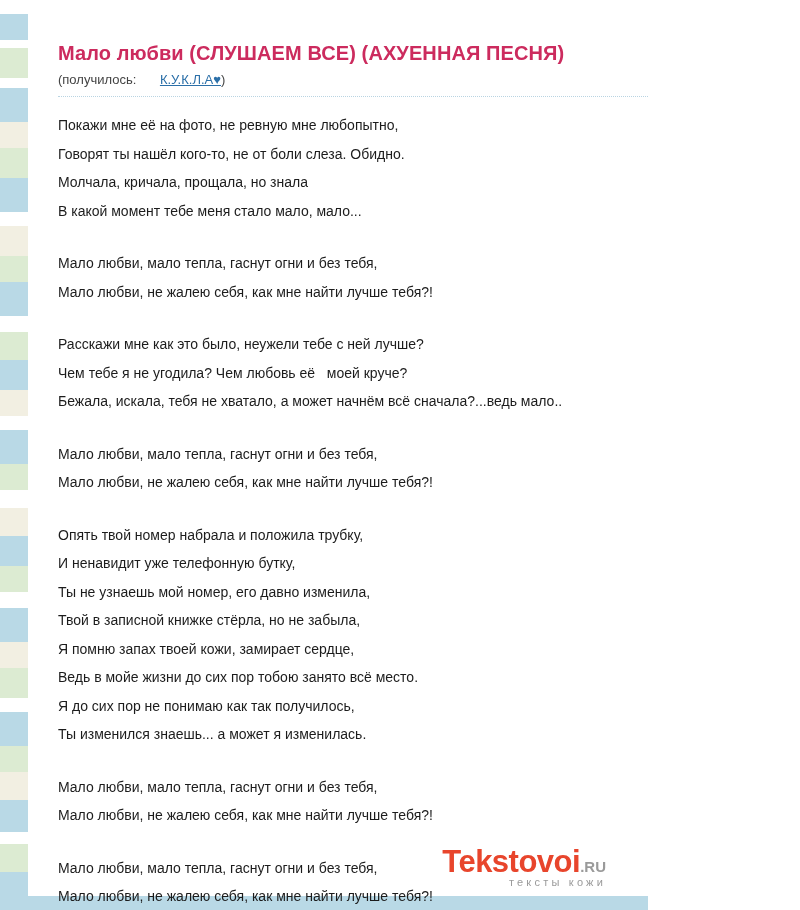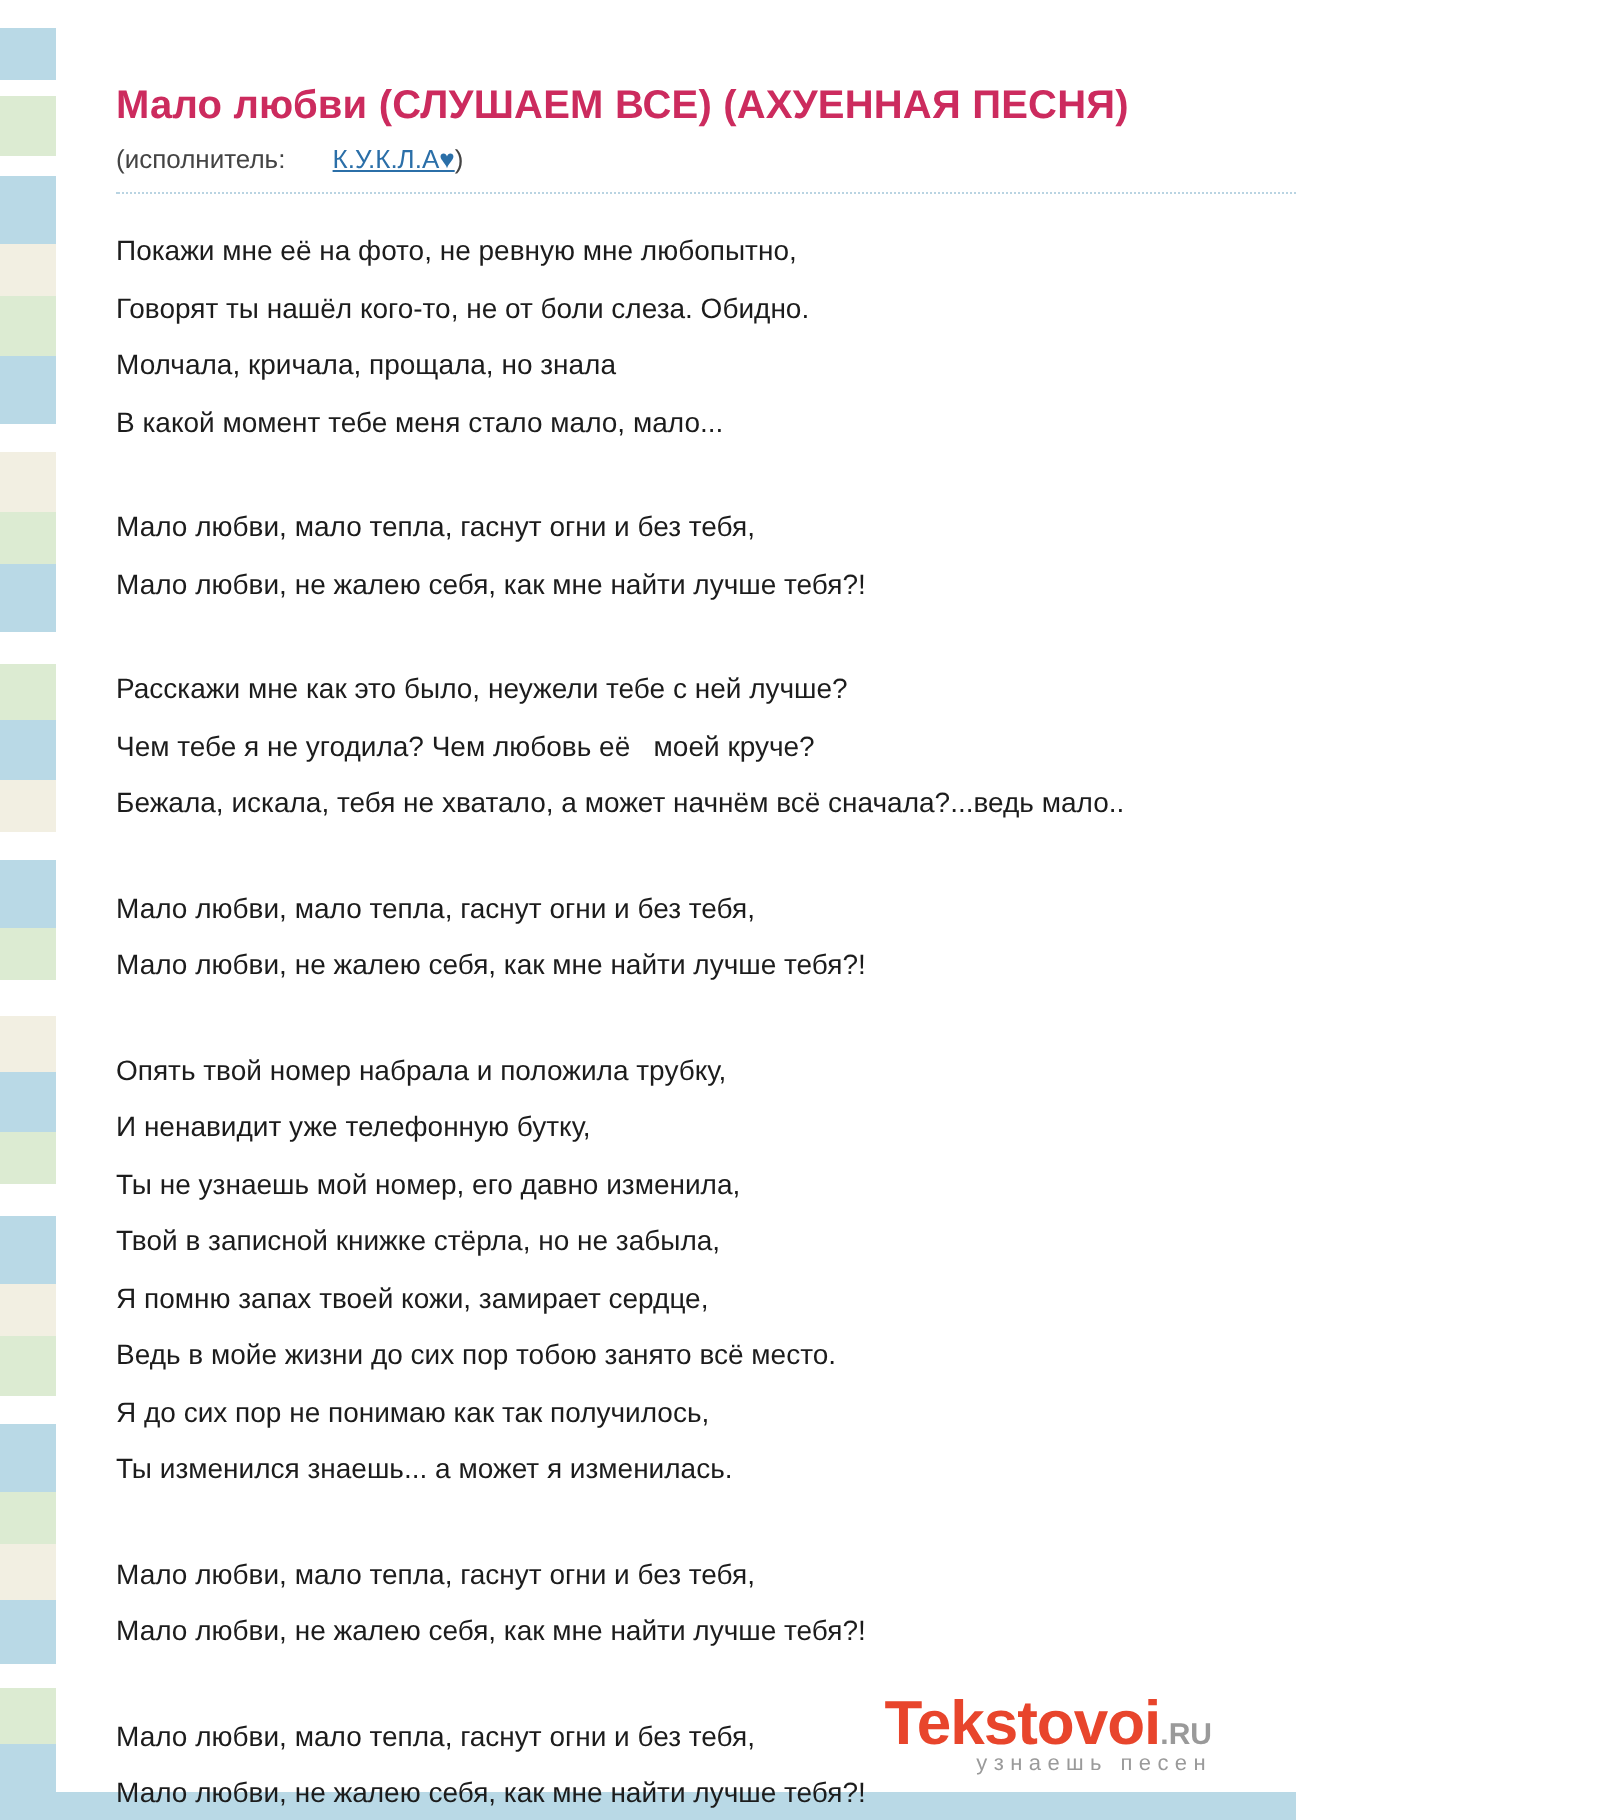--- a/index.html
+++ b/index.html
@@ -152,27 +152,27 @@
       <div class="stripe" style="top: 832px; height: 12px; background: rgb(255, 255, 255);"></div>
       <div class="stripe" style="top: 844px; height: 28px; background: rgb(220, 235, 210);"></div>
       <div class="stripe" style="top: 872px; height: 38px; background: rgb(185, 217, 230);"></div>
     </div>
 
   <div class="sheet">
 
     <h1 class="song-title">Мало любви (СЛУШАЕМ ВСЕ) (АХУЕННАЯ ПЕСНЯ)</h1>
 
     <div class="artist-line">
-      <span>(исполнитель: </span><a class="artist-link">К.У.К.Л.А♥</a><span>)</span>
+      <span>(получилось: </span><a class="artist-link">К.У.К.Л.А♥</a><span>)</span>
     </div>
 
     <div class="lyrics" id="lyrics-body"><p class="stanza"><span class="line">Покажи мне её на фото, не ревную мне любопытно,</span><span class="line">Говорят ты нашёл кого-то, не от боли слеза. Обидно.</span><span class="line">Молчала, кричала, прощала, но знала</span><span class="line">В какой момент тебе меня стало мало, мало...</span></p><p class="stanza"><span class="line">Мало любви, мало тепла, гаснут огни и без тебя,</span><span class="line">Мало любви, не жалею себя, как мне найти лучше тебя?!</span></p><p class="stanza"><span class="line">Расскажи мне как это было, неужели тебе с ней лучше?</span><span class="line">Чем тебе я не угодила? Чем любовь её   моей круче?</span><span class="line">Бежала, искала, тебя не хватало, а может начнём всё сначала?...ведь мало..</span></p><p class="stanza"><span class="line">Мало любви, мало тепла, гаснут огни и без тебя,</span><span class="line">Мало любви, не жалею себя, как мне найти лучше тебя?!</span></p><p class="stanza"><span class="line">Опять твой номер набрала и положила трубку,</span><span class="line">И ненавидит уже телефонную бутку,</span><span class="line">Ты не узнаешь мой номер, его давно изменила,</span><span class="line">Твой в записной книжке стёрла, но не забыла,</span><span class="line">Я помню запах твоей кожи, замирает сердце,</span><span class="line">Ведь в мойе жизни до сих пор тобою занято всё место.</span><span class="line">Я до сих пор не понимаю как так получилось,</span><span class="line">Ты изменился знаешь... а может я изменилась.</span></p><p class="stanza"><span class="line">Мало любви, мало тепла, гаснут огни и без тебя,</span><span class="line">Мало любви, не жалею себя, как мне найти лучше тебя?!</span></p><p class="stanza"><span class="line">Мало любви, мало тепла, гаснут огни и без тебя,</span><span class="line">Мало любви, не жалею себя, как мне найти лучше тебя?!</span></p></div>
 
   </div>
 
   <div class="logo">
     <div>
       <span class="logo-main">Tekstovoi</span><span class="logo-tld">.RU</span>
     </div>
-    <div class="logo-sub">узнаешь песен</div>
+    <div class="logo-sub">тексты кожи</div>
   </div>
 
 </div>
 
 </body></html>

